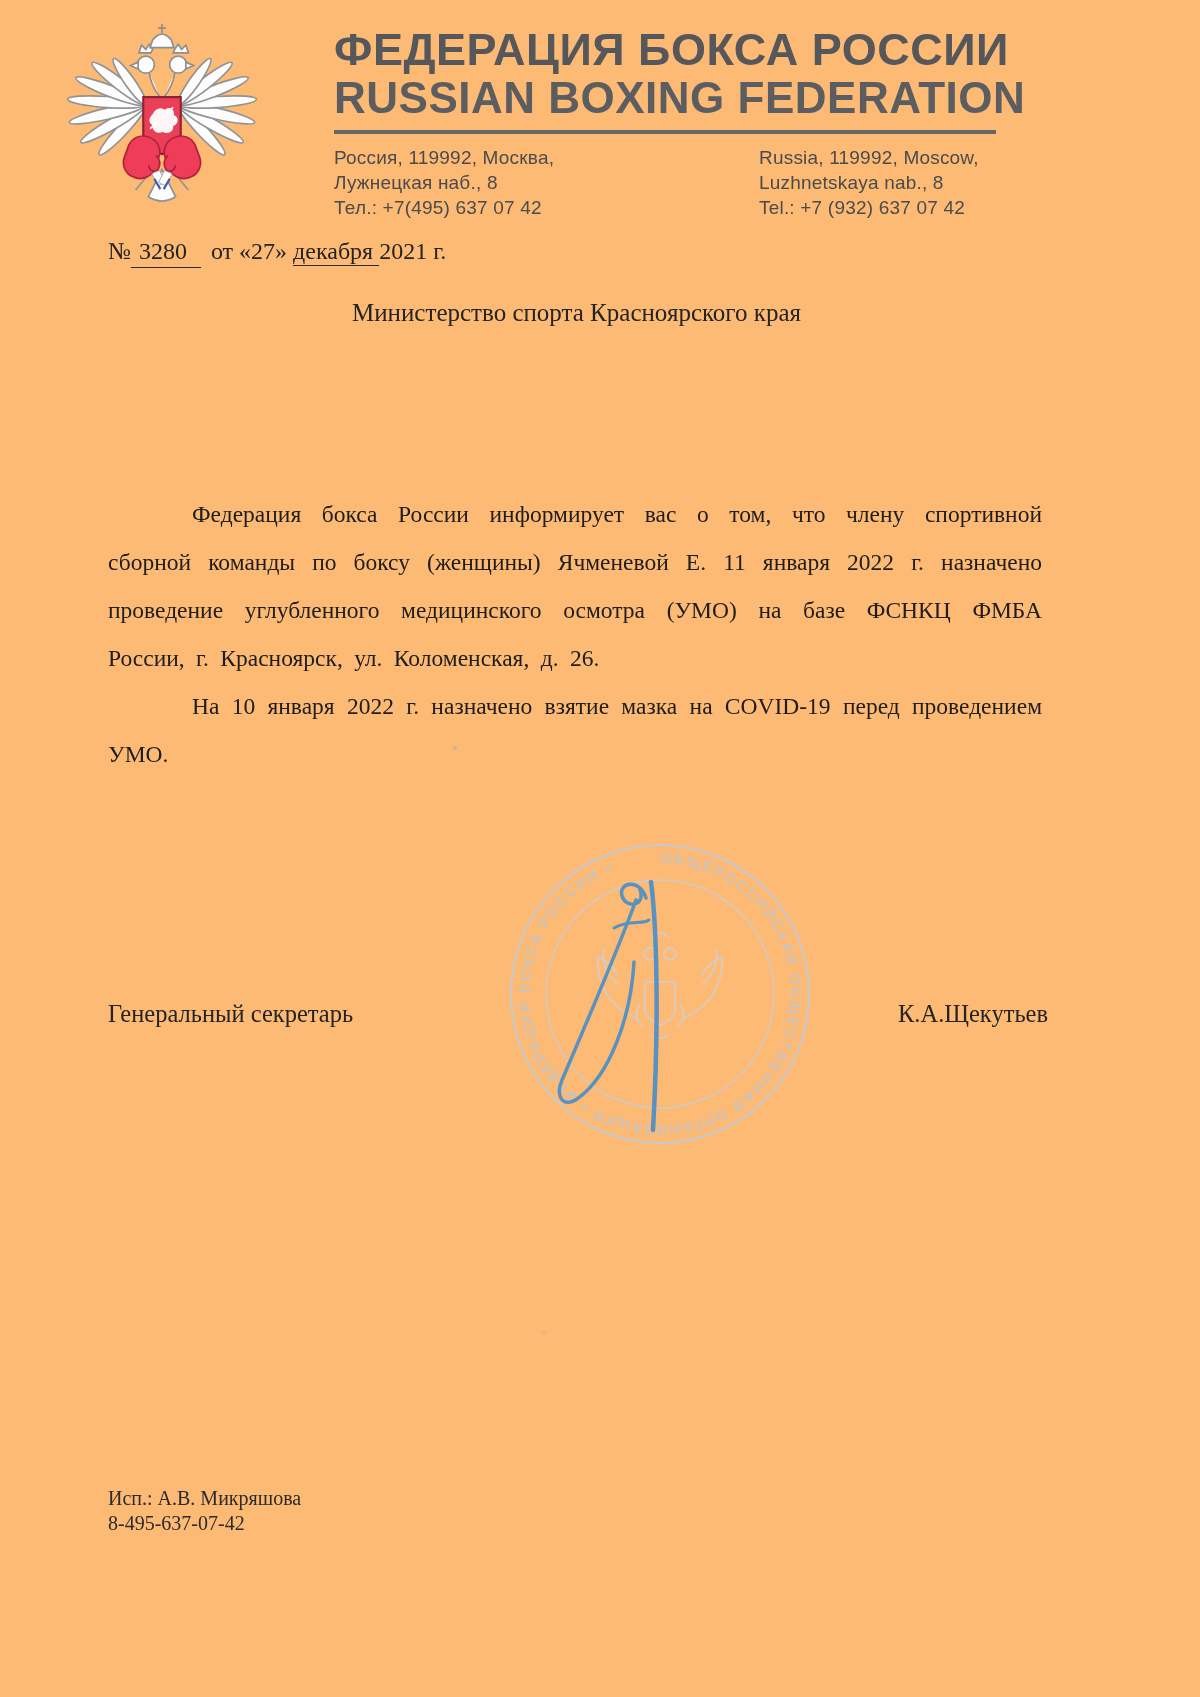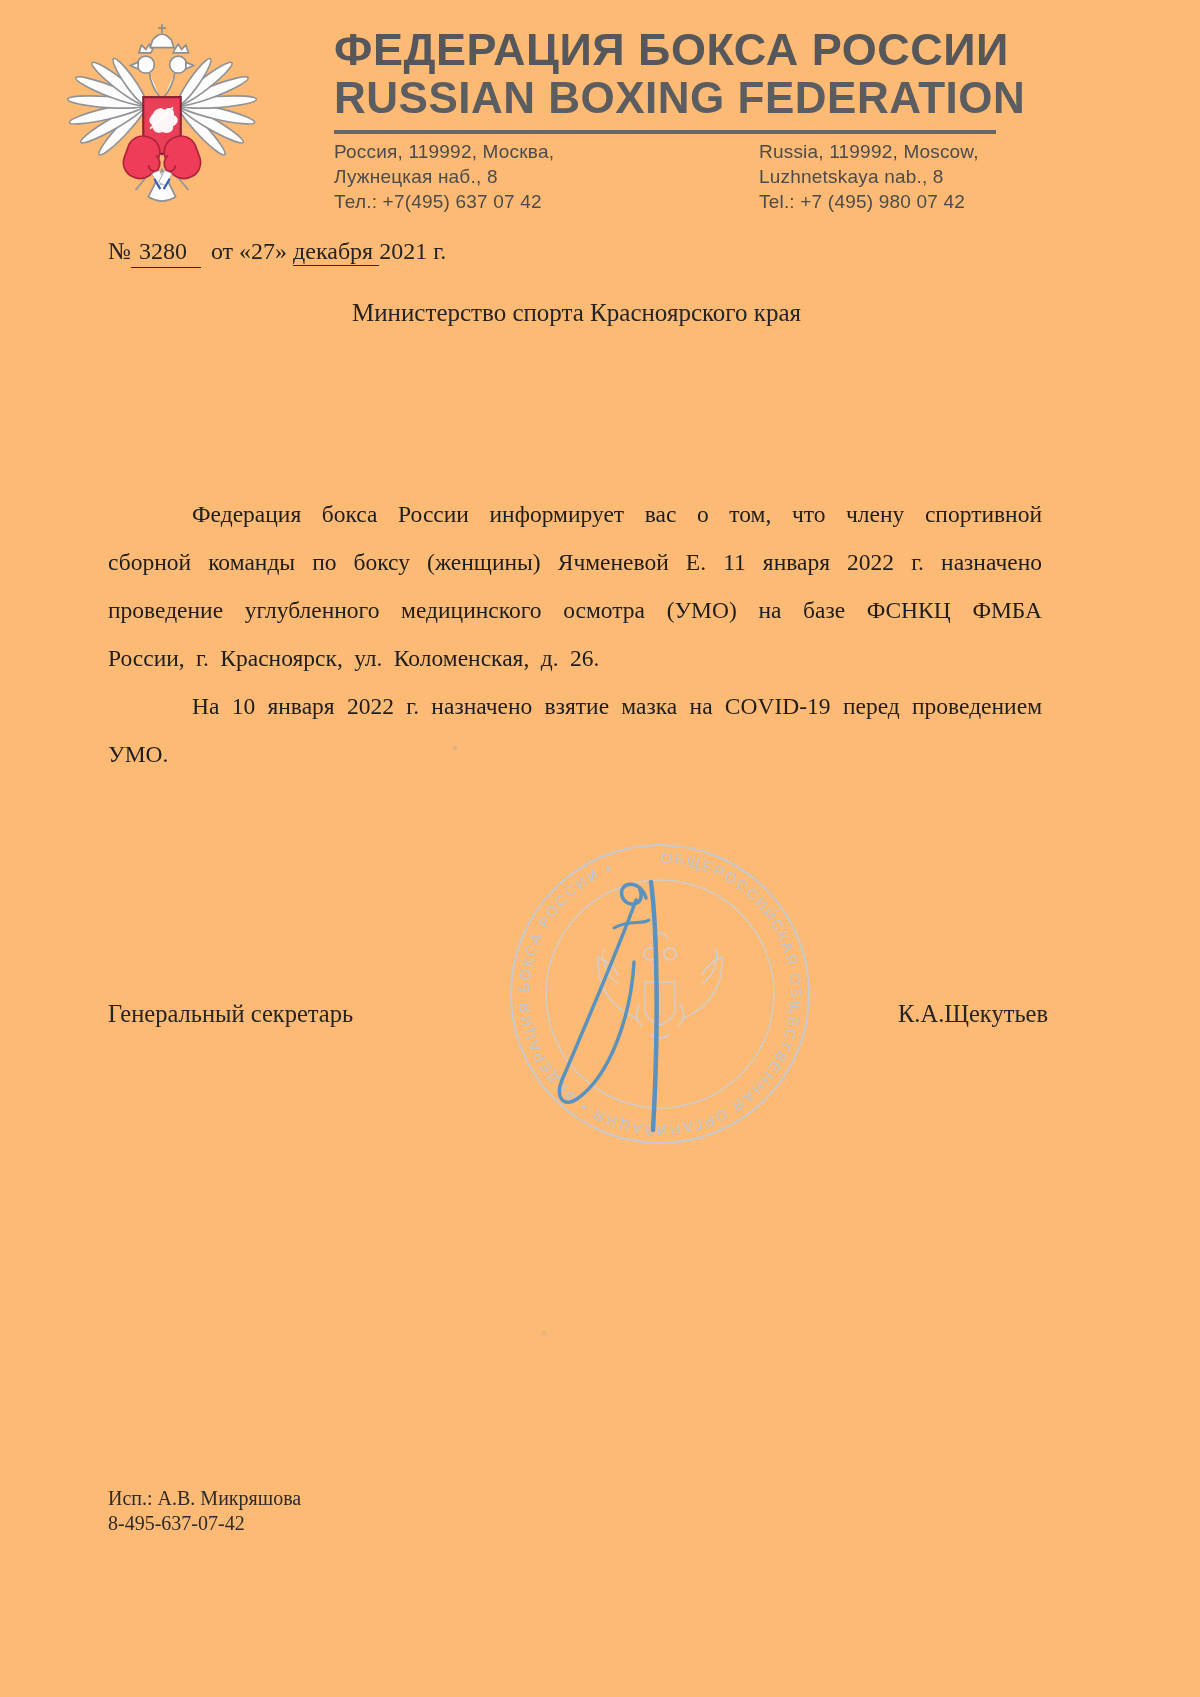--- a/index.html
+++ b/index.html
@@ -10,21 +10,21 @@
   }
   
   .logo{position:absolute;left:64px;top:10px;width:196px;height:204px;}
   .head-right{position:absolute;left:334px;top:26px;width:662px;
     font-family:"Liberation Sans", sans-serif;}
   .title-ru{margin:0;font-size:45px;line-height:48px;font-weight:bold;
     color:#56575a;letter-spacing:.5px;white-space:nowrap;}
   .title-en{margin:0;font-size:44px;line-height:47px;font-weight:bold;
     color:#5c5d60;letter-spacing:.5px;white-space:nowrap;}
   .head-rule{height:4px;background:#66676a;margin-top:9px;}
-  .addr-row{display:flex;margin-top:5px;}
+  .addr-row{display:flex;margin-top:11px;}
   .addr{font-size:19px;line-height:25px;color:#4a4b4d;letter-spacing:.2px;}
   .addr-ru{width:425px;}
   .addr-en{width:237px;}
   
   .ref-line{position:absolute;left:108px;top:238px;font-size:24px;color:#232323;}
   .ref-line .u{border-bottom:1.6px solid #2a2a2a;}
   .ref-num{padding:0 14px 3px 8px;}
   .ref-month{padding:0 6px 1px 0;}
   .ref-gap{display:inline-block;width:10px;}
   
@@ -130,21 +130,21 @@
       <div class="head-rule"></div>
       <div class="addr-row">
         <div class="addr addr-ru">
           <div>Россия, 119992, Москва,</div>
           <div>Лужнецкая наб., 8</div>
           <div>Тел.: +7(495) 637 07 42</div>
         </div>
         <div class="addr addr-en">
           <div>Russia, 119992, Moscow,</div>
           <div>Luzhnetskaya nab., 8</div>
-          <div>Tel.: +7 (495) 980 07 42</div>
+          <div>Tel.: +7 (932) 637 07 42</div>
         </div>
       </div>
     </div>
   </header>
 
   <div class="ref-line">
     <span>№</span><span class="u ref-num">3280</span><span class="ref-gap"></span><span>от «27»</span>
     <span class="u ref-month">декабря</span><span>2021 г.</span>
   </div>
 

